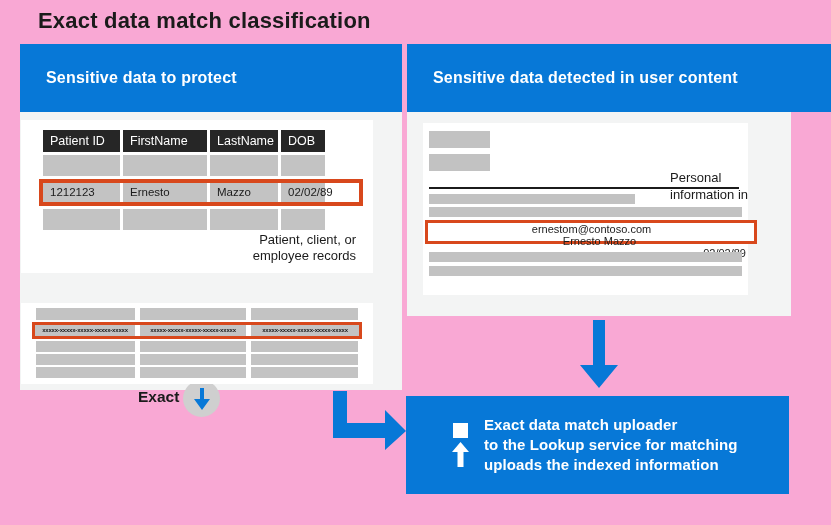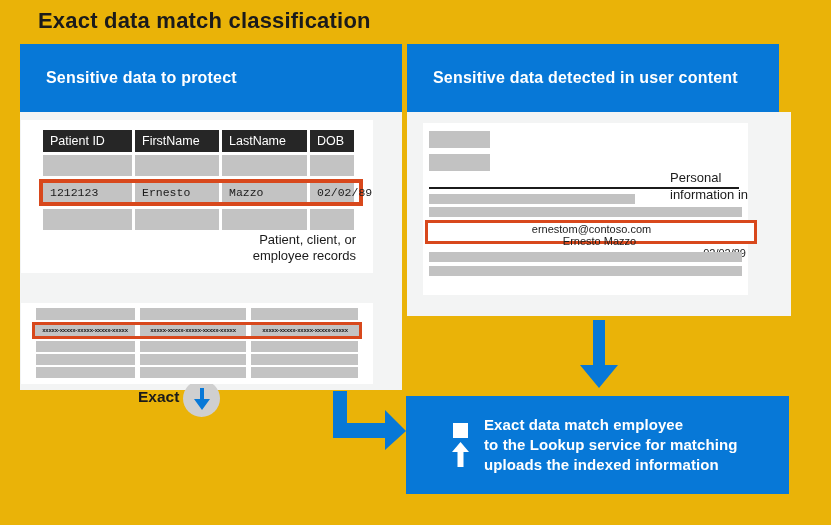--- a/index.html
+++ b/index.html
@@ -1,38 +1,38 @@
 <!DOCTYPE html>
 <html><head>
 <meta charset="utf-8">
 <style>
   html,body{margin:0;padding:0;background:#ffffff;}
   body{font-family:"Liberation Sans", sans-serif;}
-  #page{position:relative;width:831px;height:525px;background:#eab308;overflow:hidden;}
+  #page{position:relative;width:831px;height:525px;background:#f9a8d4;overflow:hidden;}
 
   .abs{position:absolute;}
 
   #page-title{left:38px;top:8px;font-size:22px;font-weight:700;color:#1b1b1b;letter-spacing:.2px;}
 
   
   .panel-header{height:68px;background:#0778d7;display:flex;align-items:center;text-align:right;}
   .panel-header span{color:#ffffff;font-size:16px;font-weight:700;padding-left:26px;letter-spacing:.2px;}
   .panel-body{background:#f3f4f4;}
   .card{background:#ffffff;}
 
   
   .ptable{left:22px;top:10px;width:316px;}
   .prow{display:flex;gap:3px;margin-bottom:3px;}
   .pcell{box-sizing:border-box;}
-  .c1{width:89px;} .c2{width:84px;} .c3{width:85px;} .c4{width:44px;}
+  .c1{width:77px;} .c2{width:84px;} .c3{width:68px;} .c4{width:44px;}
   .phead .pcell{background:#262626;color:#ffffff;font-size:12.5px;height:22px;line-height:22px;padding-left:7px;}
   .pempty .pcell{background:#c3c3c3;height:21px;}
   .hl-row-wrap{border:4px solid #d8481c;margin:0 -4px 3px -4px;background:#ffffff;}
   .hl-row-wrap .prow{margin-bottom:0;}
-  .hl-row-wrap .pcell{background:#c3c3c3;height:19px;line-height:19px;font-size:11.5px;color:#1b1b1b;padding-left:7px;font-family:Liberation Mono, monospace;}
+  .hl-row-wrap .pcell{background:#c3c3c3;height:19px;line-height:19px;font-size:11.5px;color:#1b1b1b;padding-left:7px;}
 
   .caption{right:17px;top:112px;width:118px;text-align:right;font-size:13px;line-height:16px;color:#1b1b1b;}
 
   .index-label{left:118px;top:276px;font-size:15.5px;font-weight:700;color:#1b1b1b;}
   .index-circle{left:163px;top:268px;width:37px;height:37px;border-radius:50%;background:#cfcfcf;display:flex;align-items:center;justify-content:center;}
 
   
   .htable{left:15px;top:5px;width:322px;}
   .hrow{display:flex;gap:5px;margin-bottom:2px;}
   .hcell{box-sizing:border-box;background:#c3c3c3;height:11px;}
@@ -135,21 +135,21 @@
         </div>
         <div class="hrow">
           <div class="hcell h1"></div>
           <div class="hcell h2"></div>
           <div class="hcell h3"></div>
         </div>
       </div>
     </div>
   </div>
 
-  <div class="abs panel-header" style="left:407px;top:44px;width:372px;">
+  <div class="abs panel-header" style="left:407px;top:44px;width:425px;">
     <span>Sensitive data detected in user content</span>
   </div>
   <div class="abs panel-body" style="left:407px;top:112px;width:384px;height:204px;">
     <div class="abs card" style="left:16px;top:11px;width:325px;height:172px;">
       <div class="gbar" style="left:6px;top:8px;width:61px;height:17px;"></div>
       <div class="gbar" style="left:6px;top:31px;width:61px;height:17px;"></div>
       <div class="abs email-note">Personal information in an email</div>
       <div class="abs email-rule"></div>
       <div class="gbar" style="left:6px;top:71px;width:206px;height:10px;"></div>
       <div class="gbar" style="left:6px;top:84px;width:313px;height:10px;"></div>
@@ -170,19 +170,19 @@
   <svg class="abs arrow-svg" style="left:333px;top:391px;" width="74" height="60" viewBox="0 0 74 60">
     <polygon points="0,0 14,0 14,32 52,32 52,19 73,40 52,59 52,47 0,47" fill="#0778d7"></polygon>
   </svg>
 
   <div class="abs bottom-box">
     <div class="abs bb-icon-square"></div>
     <svg class="abs arrow-svg bb-icon-arrow" width="17" height="25" viewBox="0 0 17 25">
       <polygon points="8.5,0 17,10 11.5,10 11.5,25 5.5,25 5.5,10 0,10" fill="#ffffff"></polygon>
     </svg>
     <div class="abs bb-text">
-      <div>Exact data match employee</div>
+      <div>Exact data match uploader</div>
       <div>to the Lookup service for matching</div>
       <div>uploads the indexed information</div>
     </div>
   </div>
 
 </div>
 
 </body></html>

